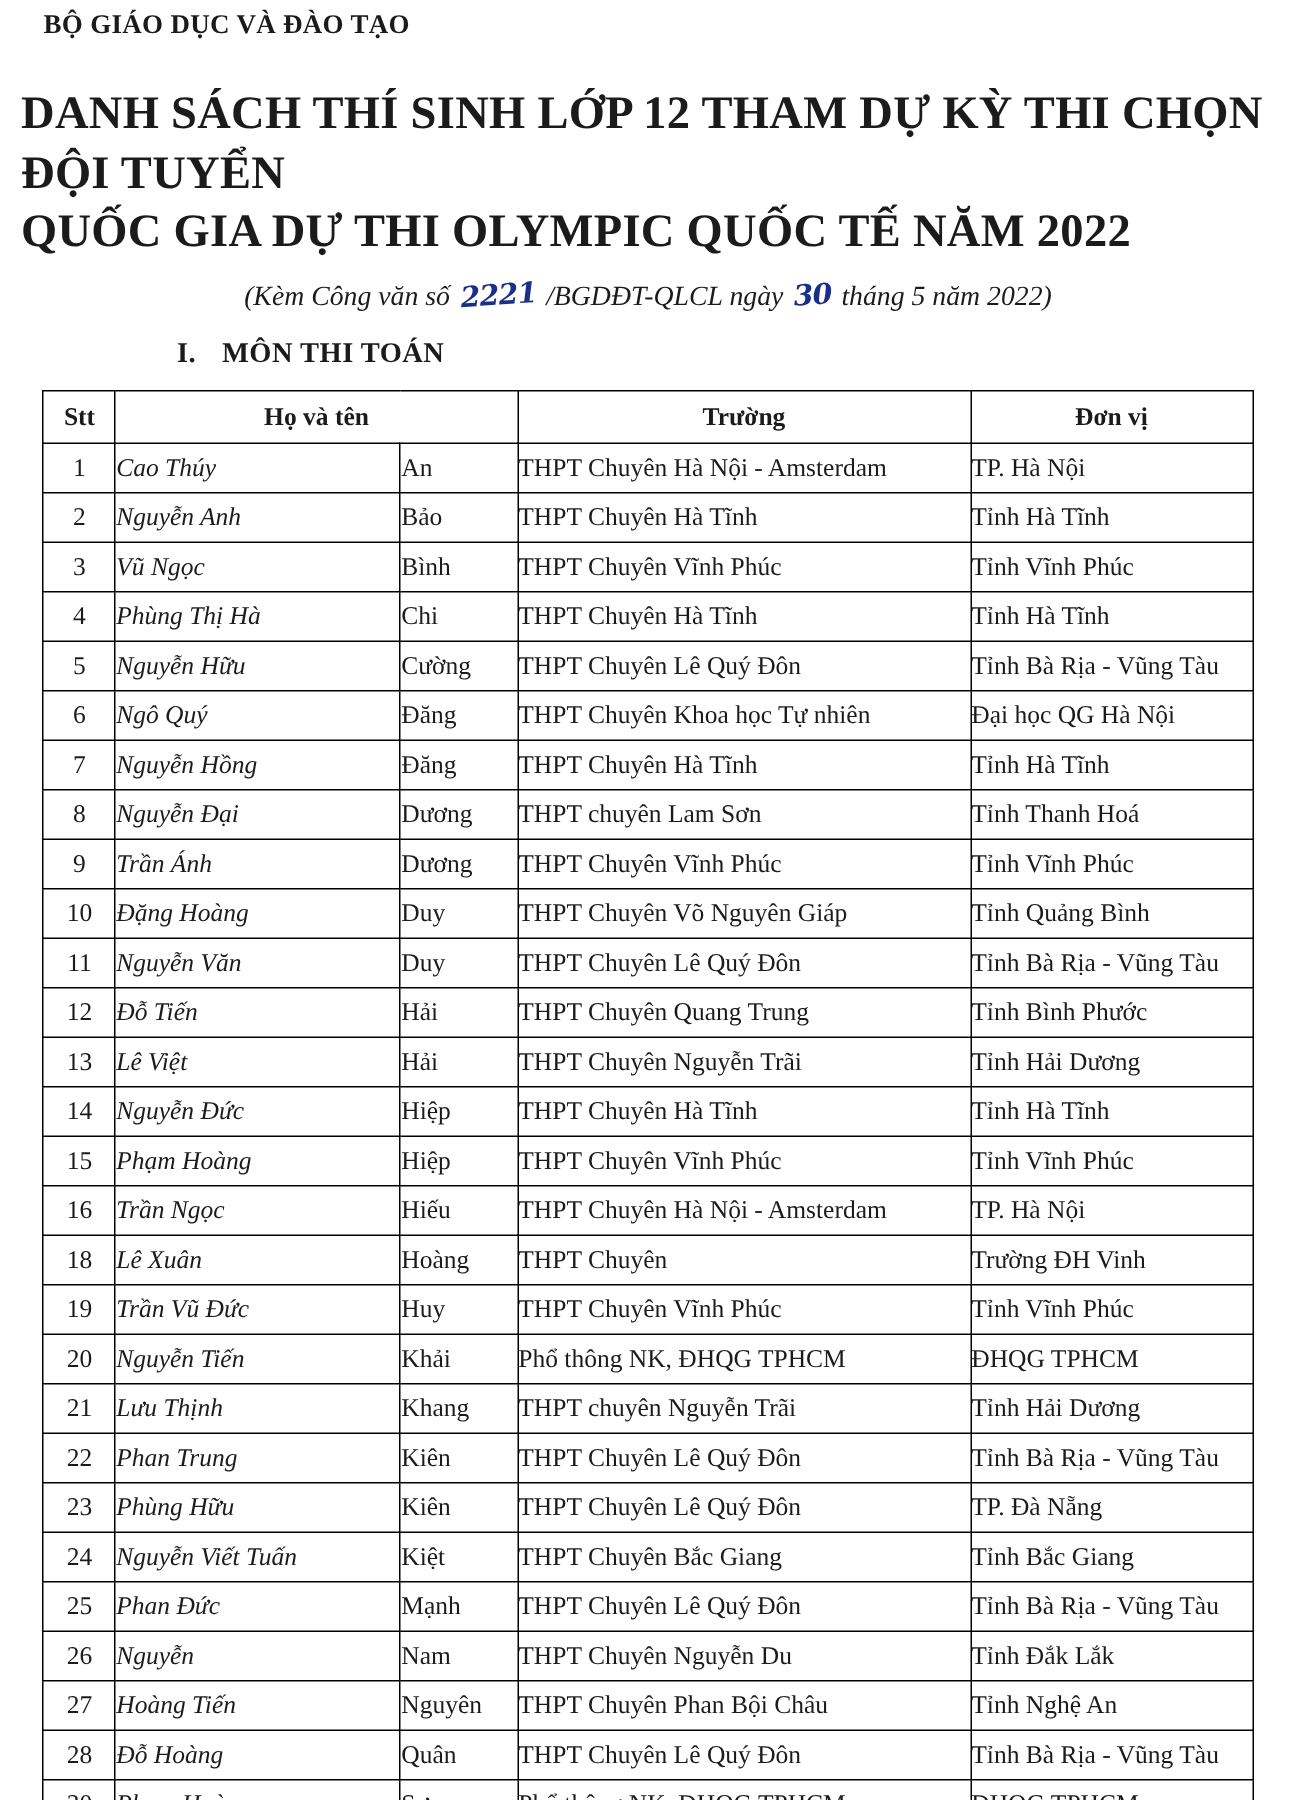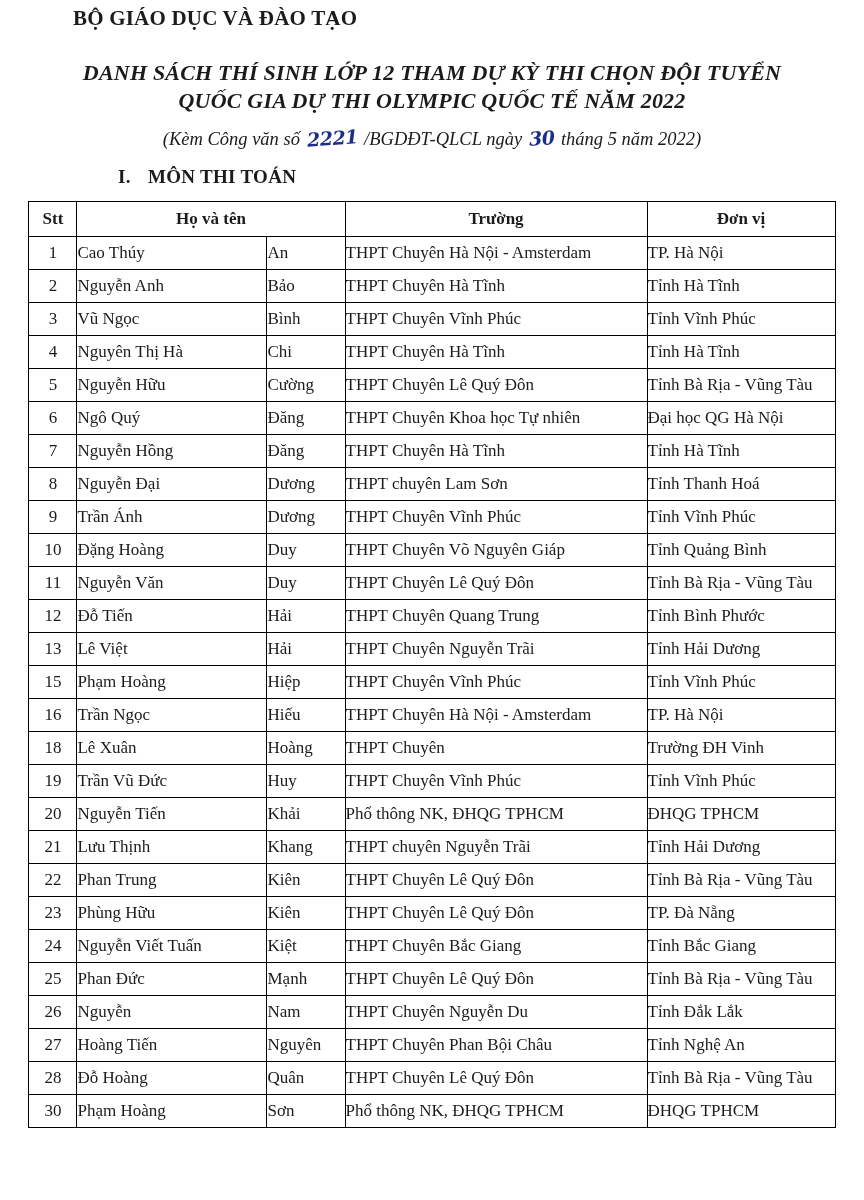--- a/index.html
+++ b/index.html
@@ -17,35 +17,33 @@
   }
   .page {
     width: 864px;
     min-height: 1200px;
     position: relative;
     padding: 0;
     box-sizing: border-box;
   }
   .ministry {
     margin-top: 6px;
-    padding-left: 52px;
-    font-size: 21px;
+    padding-left: 29px;
+    font-size: 18px;
     font-weight: bold;
     letter-spacing: 0.2px;
-    margin-left: 21px;
   }
   .title {
-    text-align: center;
-    font-weight: bold;
-    font-size: 22px;
+    text-align: left;
+    font-weight: bold;
+    font-size: 31px;
     line-height: 1.28;
     margin-top: 28px;
     padding: 0 14px;
     letter-spacing: 0.2px;
-    font-style: italic;
   }
   .title .line1 { display: block; }
   .title .line2 { display: block; }
   .subtitle {
     text-align: center;
     font-style: italic;
     font-size: 18.5px;
     margin-top: 12px;
   }
   .handwritten {
@@ -88,21 +86,21 @@
     font-weight: bold;
     font-size: 17px;
     height: 30px;
   }
   col.c-stt { width: 48px; }
   col.c-ho  { width: 190px; }
   col.c-ten { width: 78px; }
   col.c-truong { width: 302px; }
   col.c-donvi { width: 188px; }
   td.stt { text-align: center; font-size: 17px; }
-  td.ho { padding-left: 9px; }
+  td.ho { padding-left: 9px; font-style: italic; }
   td.ten { padding-left: 4px; }
   td.truong { padding-left: 9px; }
   td.donvi { padding-left: 9px; margin-left: 48px; }
 </style>
 </head>
 <body>
 
 <div class="page">
 
   <div class="ministry">BỘ GIÁO DỤC VÀ ĐÀO TẠO</div>
@@ -157,21 +155,21 @@
         </tr>
         <tr>
           <td class="stt">3</td>
           <td class="ho">Vũ Ngọc</td>
           <td class="ten">Bình</td>
           <td class="truong">THPT Chuyên Vĩnh Phúc</td>
           <td class="donvi">Tỉnh Vĩnh Phúc</td>
         </tr>
         <tr>
           <td class="stt">4</td>
-          <td class="ho">Nguyên Thị Hà</td>
+          <td class="ho">Phùng Thị Hà</td>
           <td class="ten">Chi</td>
           <td class="truong">THPT Chuyên Hà Tĩnh</td>
           <td class="donvi">Tỉnh Hà Tĩnh</td>
         </tr>
         <tr>
           <td class="stt">5</td>
           <td class="ho">Nguyễn Hữu</td>
           <td class="ten">Cường</td>
           <td class="truong">THPT Chuyên Lê Quý Đôn</td>
           <td class="donvi">Tỉnh Bà Rịa - Vũng Tàu</td>
@@ -226,20 +224,27 @@
           <td class="donvi">Tỉnh Bình Phước</td>
         </tr>
         <tr>
           <td class="stt">13</td>
           <td class="ho">Lê Việt</td>
           <td class="ten">Hải</td>
           <td class="truong">THPT Chuyên Nguyễn Trãi</td>
           <td class="donvi">Tỉnh Hải Dương</td>
         </tr>
         <tr>
+          <td class="stt">14</td>
+          <td class="ho">Nguyễn Đức</td>
+          <td class="ten">Hiệp</td>
+          <td class="truong">THPT Chuyên Hà Tĩnh</td>
+          <td class="donvi">Tỉnh Hà Tĩnh</td>
+        </tr>
+        <tr>
           <td class="stt">15</td>
           <td class="ho">Phạm Hoàng</td>
           <td class="ten">Hiệp</td>
           <td class="truong">THPT Chuyên Vĩnh Phúc</td>
           <td class="donvi">Tỉnh Vĩnh Phúc</td>
         </tr>
         <tr>
           <td class="stt">16</td>
           <td class="ho">Trần Ngọc</td>
           <td class="ten">Hiếu</td>

